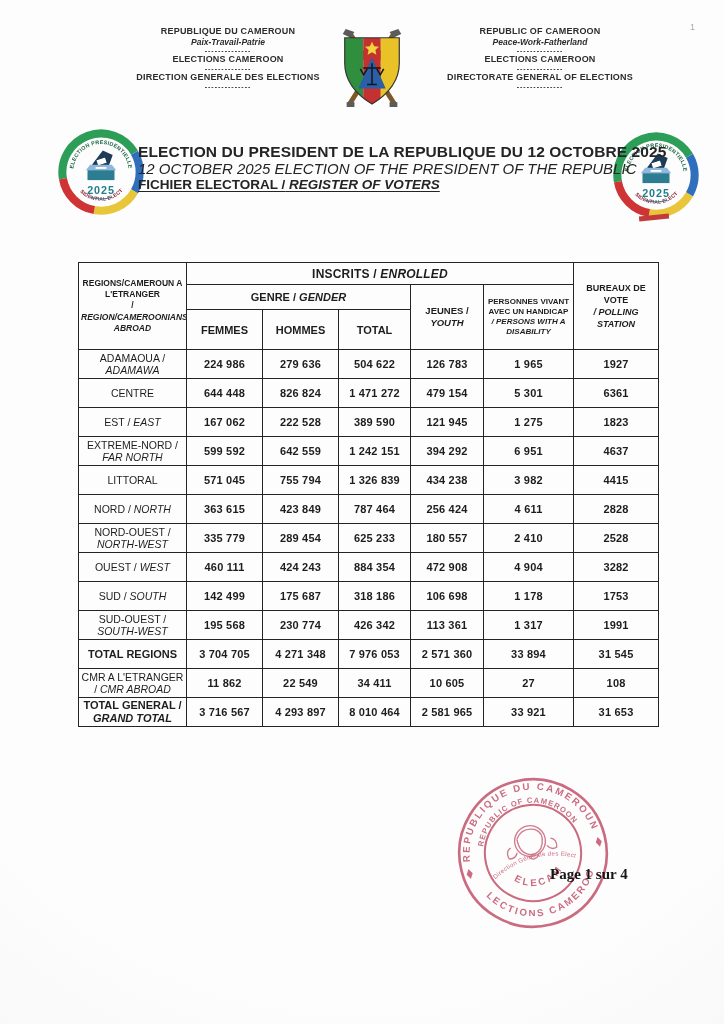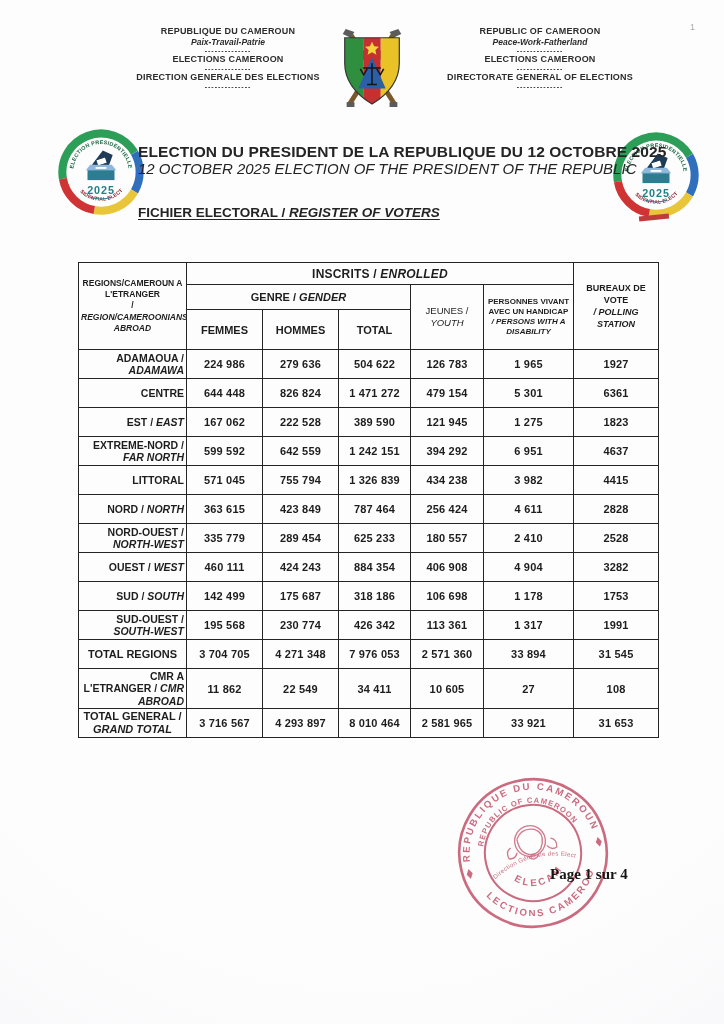--- a/index.html
+++ b/index.html
@@ -24,36 +24,36 @@
   .coa{position:absolute;left:333px;top:24px;width:78px;height:88px}
   
   .badge{position:absolute;width:90px;height:90px}
   .badge-left{left:56px;top:127px}
   .badge-right{left:611px;top:130px}
   .ribbon{position:absolute;left:639px;top:215px;width:30px;height:5px;background:#c23a3a;transform:rotate(-6deg)}
   
   .title-wrap{position:absolute;top:143px;left:138px;width:476px;color:#242424}
   .title-fr{font-size:15.5px;font-weight:800;letter-spacing:.1px;line-height:17px;white-space:nowrap}
   .title-en{font-size:15px;font-weight:400;font-style:italic;line-height:17px;white-space:nowrap}
-  .subtitle{margin-top:28px;font-size:13.5px;font-weight:800;text-decoration:underline;text-underline-offset:2px}
+  .subtitle{margin-top:0;font-size:13.5px;font-weight:800;text-decoration:underline;text-underline-offset:2px}
   .it{font-style:italic}
   
   .tbl-wrap{position:absolute;left:78px;top:262px}
   table{border-collapse:collapse;table-layout:fixed;width:580px;color:#1d1d1d}
   td,th{border:1.8px solid #242424;padding:1px 2px;overflow:hidden;vertical-align:middle}
   tr.hr1{height:22px} tr.hr2{height:25px} tr.hr3{height:40px}
   tbody tr{height:29px}
   .h-col1{font-size:8.5px;font-weight:700;line-height:1.3}
   .h-main{font-size:12px;font-weight:800;letter-spacing:.2px}
   .h-genre{font-size:11px;font-weight:800}
   .h-sub{font-size:11px;font-weight:700}
-  .h-jeunes{font-size:9.5px;font-weight:400;line-height:1.3}
+  .h-jeunes{font-size:9.5px;font-weight:700;line-height:1.3}
   .h-hand{font-size:8px;font-weight:700;line-height:1.25}
   .h-bur{font-size:9px;font-weight:700;line-height:1.35}
-  .c-lbl{text-align:right;font-size:10.5px;font-weight:700;line-height:1.18}
+  .c-lbl{text-align:center;font-size:10.5px;font-weight:400;line-height:1.18}
   .num{text-align:center;font-size:11px;font-weight:700;letter-spacing:.2px}
   tr.trow td{font-weight:800}
   tr.trow .c-lbl{text-align:center;font-size:11px;padding-left:2px}
   
   .stamp{position:absolute;left:446px;top:766px;width:174px;height:174px;opacity:.88;transform:rotate(-14deg)}
   .page-label{position:absolute;left:550px;top:866px;z-index:5;font-family:"Liberation Serif",serif;font-size:15px;font-weight:700;color:#141414}
 </style>
 </head>
 <body>
 
@@ -287,21 +287,21 @@
           <td class="num">625 233</td>
           <td class="num">180 557</td>
           <td class="num">2 410</td>
           <td class="num">2528</td>
         </tr>
         <tr>
           <td class="c-lbl"><span>OUEST /</span> <span class="it">WEST</span></td>
           <td class="num">460 111</td>
           <td class="num">424 243</td>
           <td class="num">884 354</td>
-          <td class="num">406 908</td>
+          <td class="num">472 908</td>
           <td class="num">4 904</td>
           <td class="num">3282</td>
         </tr>
         <tr>
           <td class="c-lbl"><span>SUD /</span> <span class="it">SOUTH</span></td>
           <td class="num">142 499</td>
           <td class="num">175 687</td>
           <td class="num">318 186</td>
           <td class="num">106 698</td>
           <td class="num">1 178</td>

